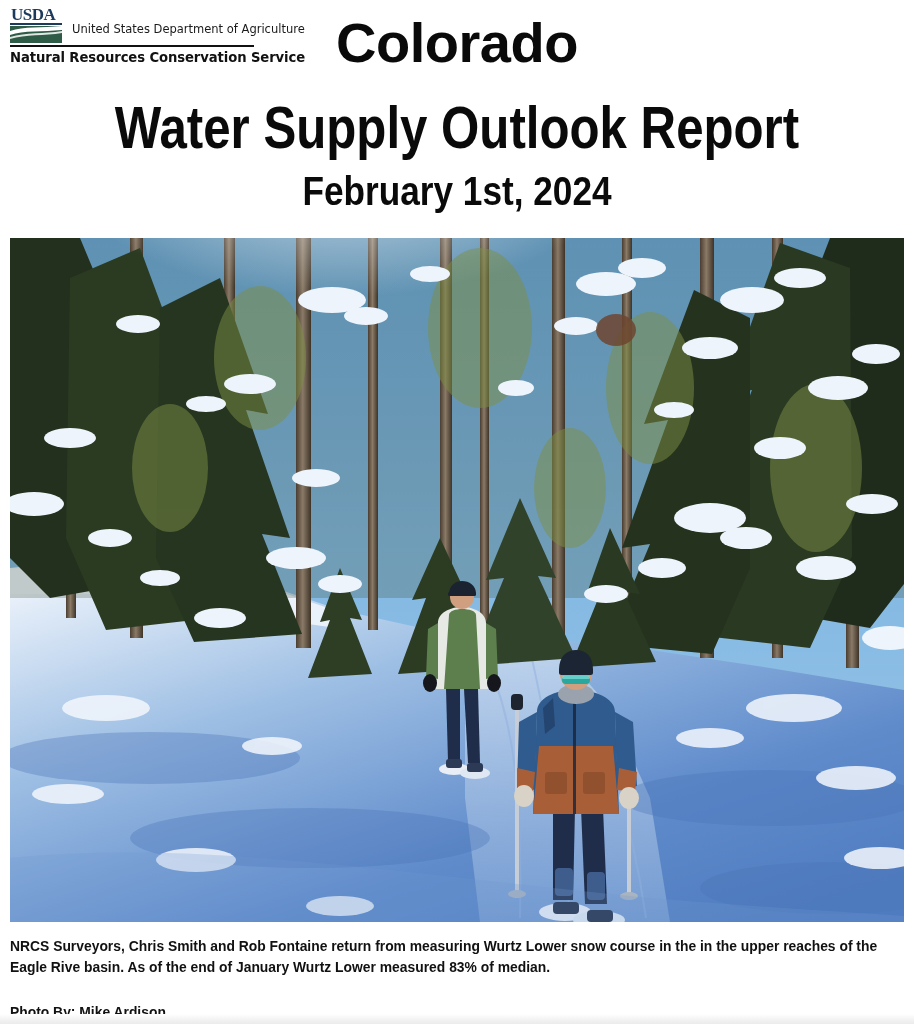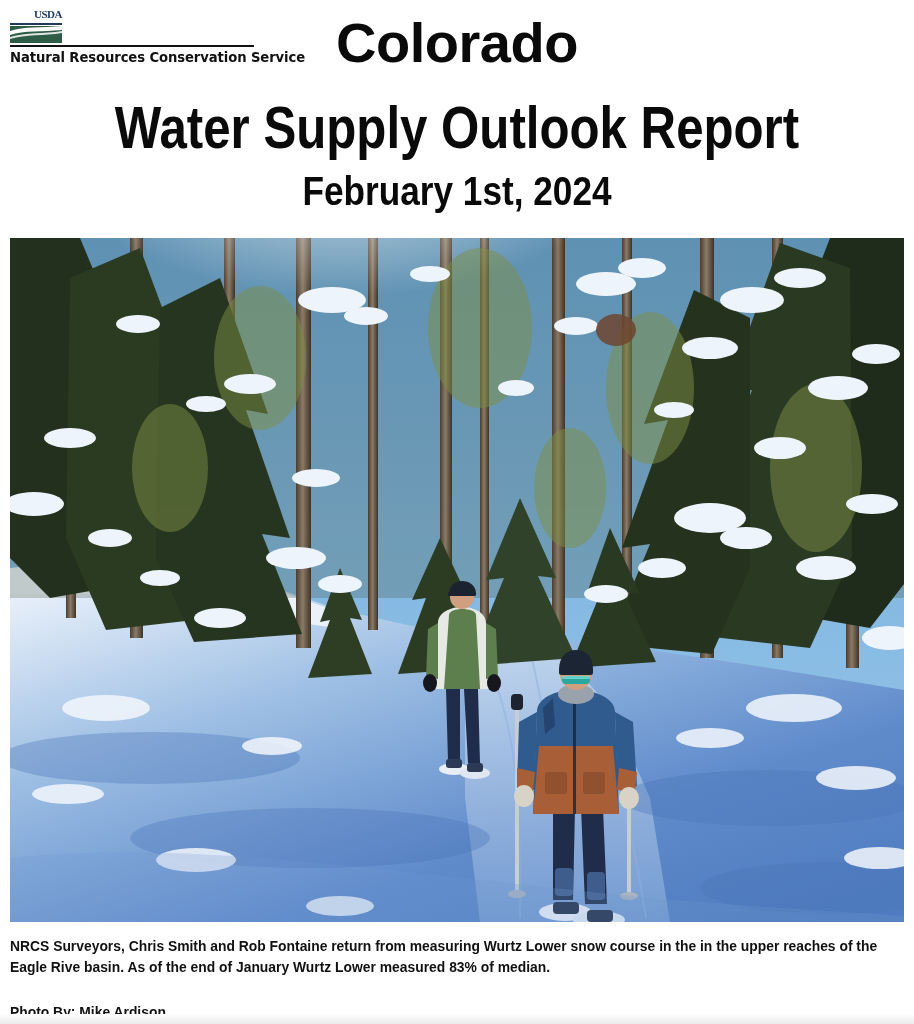--- a/index.html
+++ b/index.html
@@ -33,27 +33,26 @@
     display: flex;
     align-items: flex-start;
   }
   .usda-mark {
     width: 52px;
     flex: 0 0 52px;
     position: relative;
   }
   .usda-word {
     font-family: "Liberation Serif", serif;
-    font-size: 11px;
+    font-size: 17px;
     font-weight: 700;
     letter-spacing: -0.5px;
     color: #1b3a5c;
     line-height: 17px;
     padding-left: 1px;
-    text-align: right;
   }
   .usda-underline {
     height: 1.5px;
     background: #1b3a5c;
     width: 52px;
     margin-top: 0px;
   }
   .usda-swoosh {
     width: 52px;
     height: 17px;
@@ -188,20 +187,21 @@
         <div class="usda-word">USDA</div>
         <div class="usda-underline"></div>
         <div class="usda-swoosh">
           <svg viewBox="0 0 52 17" xmlns="http://www.w3.org/2000/svg">
             <rect x="0" y="0" width="52" height="17" fill="#2f5c46"></rect>
             <path d="M0,5 C14,0 32,2 52,0 L52,4 C32,6 14,4 0,9 Z" fill="#ffffff"></path>
             <path d="M0,11 C16,6 34,8 52,5 L52,7 C34,10 16,8 0,13 Z" fill="#ffffff" opacity="0.85"></path>
           </svg>
         </div>
       </div>
+      <div class="usda-agency">United States Department of Agriculture</div>
     </div>
     <div class="usda-rule"></div>
     <div class="usda-service">Natural Resources Conservation Service</div>
   </div>
 
   <div class="title-state">Colorado</div>
   <div class="title-main">Water Supply Outlook Report</div>
   <div class="title-date">February 1st, 2024</div>
 </div>
 

